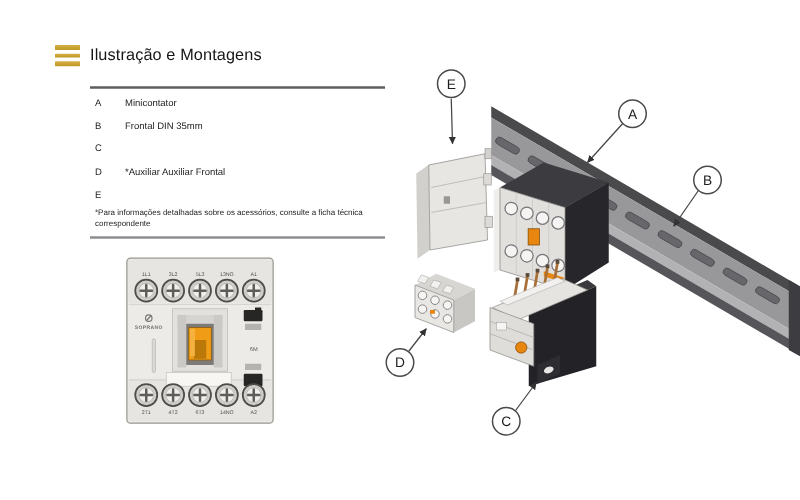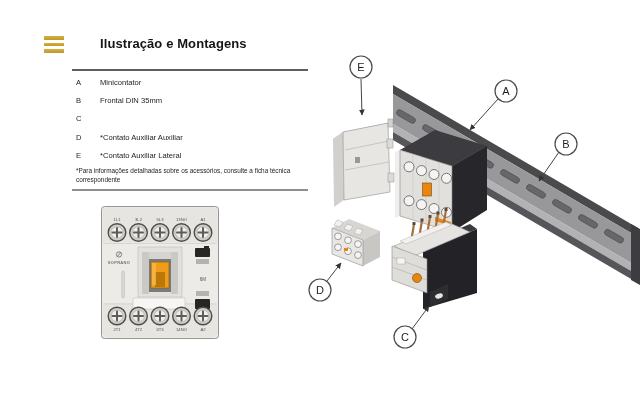--- a/index.html
+++ b/index.html
@@ -7,22 +7,22 @@
     width:640px;height:400px;position:relative;overflow:hidden;
     background:#ffffff;
     font-family:"Liberation Sans","DejaVu Sans",sans-serif;
     -webkit-font-smoothing:antialiased;
   }
   
   .menu-btn{position:absolute;left:44px;top:36px;width:20px;height:17px;
     display:flex;flex-direction:column;justify-content:space-between;cursor:pointer;}
   .menu-btn span{display:block;height:3.8px;width:100%;
     background:linear-gradient(#d4af45,#c09a26);border-radius:0.5px;}
-  .page-title{position:absolute;left:72px;top:36px;font-size:13px;font-weight:bold;
-    color:#151515;letter-spacing:0.1px;margin-left:28px;}
+  .page-title{position:absolute;left:72px;top:36px;font-size:13px;font-weight:normal;
+    color:#151515;letter-spacing:0.1px;}
   
   .legend{position:absolute;left:72px;top:69px;width:236px;
     border-top:2px solid #5f5d61;border-bottom:2px solid #8f8d91;
     padding-top:2px;}
   .legend-row{display:flex;align-items:center;height:18.4px;font-size:7.6px;color:#1d1d1d;}
   .legend-key{width:24px;flex:0 0 24px;padding-left:4px;}
   .legend-label{flex:1;}
   .legend-footnote{font-size:6.4px;line-height:1.35;color:#222;width:230px;
     padding:2px 0 5px 4px;}
   
@@ -49,25 +49,24 @@
   </div>
   <div class="legend-row">
     <span class="legend-key">B</span>
     <span class="legend-label">Frontal DIN 35mm</span>
   </div>
   <div class="legend-row">
     <span class="legend-key">C</span>
   </div>
   <div class="legend-row">
     <span class="legend-key">D</span>
-    <span class="legend-label">*Contato Auxiliar Auxiliar</span>
+    <span class="legend-label">*Auxiliar Auxiliar Frontal</span>
   </div>
   <div class="legend-row">
     <span class="legend-key">E</span>
-    <span class="legend-label">*Contato Auxiliar Lateral</span>
   </div>
   <div class="legend-footnote">*Para informações detalhadas sobre os acessórios, consulte a ficha técnica correspondente</div>
 </div>
 
 <div class="photo-wrap">
 <svg width="120" height="135" viewBox="0 0 120 135">
   <defs>
     <g id="screw">
       <circle r="8.8" fill="#cfcdc9" stroke="#4e4c48" stroke-width="1.4"></circle>
       <circle r="5.8" fill="#f0efec" stroke="#aaa8a4" stroke-width="0.5"></circle>

